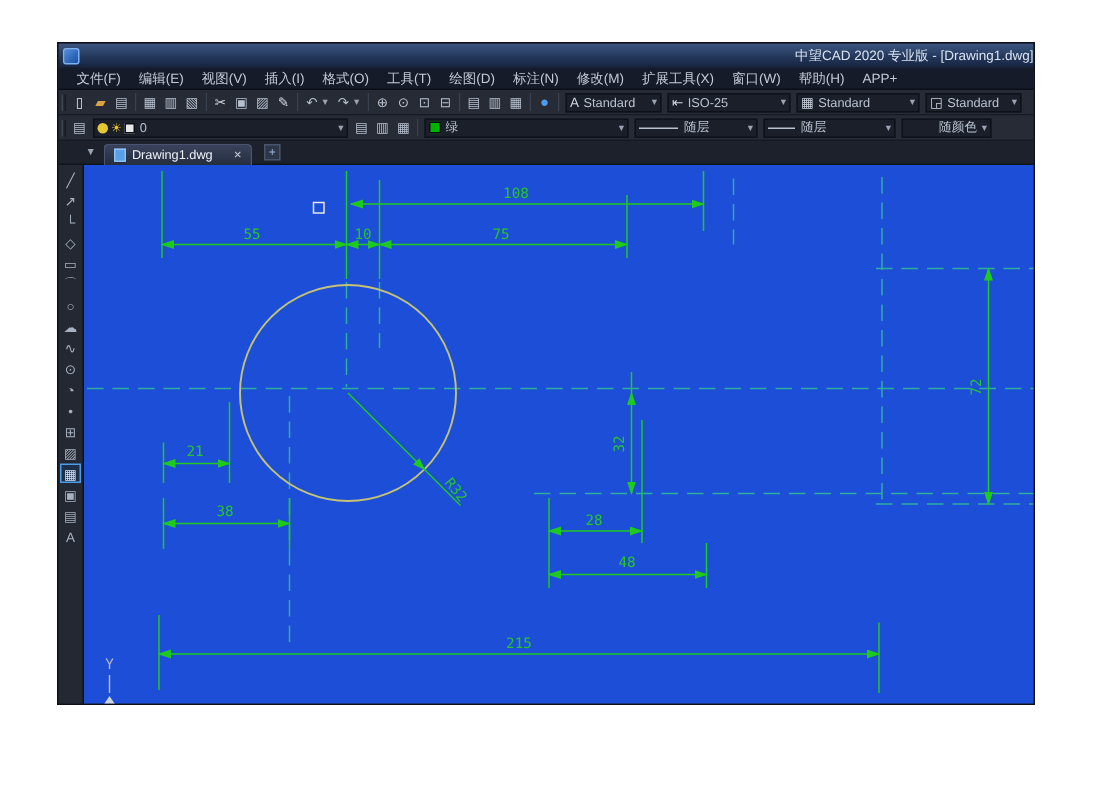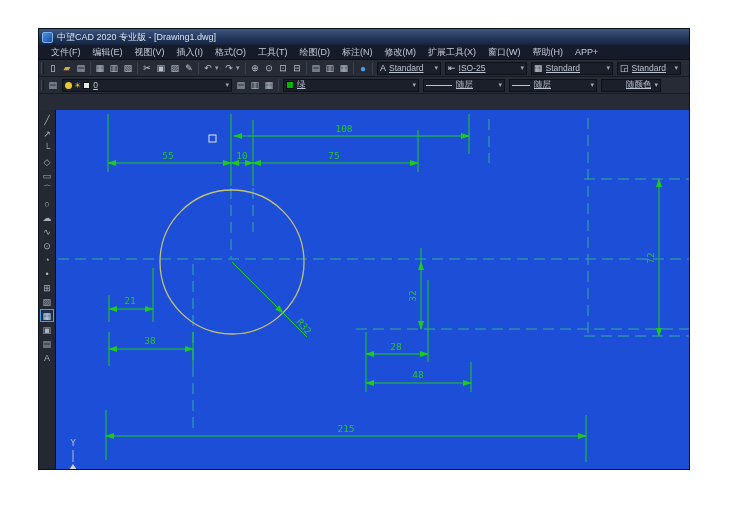--- a/index.html
+++ b/index.html
@@ -4,21 +4,21 @@
 <style>
   * { margin:0; padding:0; box-sizing:border-box; }
   html,body { width:732px; height:525px; background:#ffffff; overflow:hidden;
               font-family:"Liberation Sans", sans-serif; }
   .app { position:absolute; left:38px; top:28px; width:652px; height:442px;
          background:#262b36; border:1px solid #0d1017; overflow:hidden; }
 
   
   .titlebar { position:absolute; left:0; top:0; width:100%; height:16px;
     background:linear-gradient(180deg,#3d5680 0%, #24385c 55%, #16233f 100%);
-    display:flex; align-items:center; padding-left:3px; }
+    display:flex; align-items:center; padding-left:3px;justify-content:space-between; }
   .logo { width:11px; height:11px; border-radius:2px; margin-right:4px;
     background:linear-gradient(135deg,#4f8fe0,#1b4fa0); border:1px solid #7db2f0; }
   .title-text { font-size:9px; color:#d9e2f0; white-space:nowrap; }
 
   
   .menubar { position:absolute; left:0; top:16px; width:100%; height:15px;
     background:#151b28; display:flex; align-items:center; padding-left:6px;
     border-bottom:1px solid #0c0f16; }
   .menu-item { font-size:9px; color:#c3cad7; padding:0 6px; cursor:default; white-space:nowrap; }
 
@@ -32,21 +32,21 @@
     font-size:9px; color:#b7c0cf; border-radius:2px; }
   .sep { width:1px; height:12px; background:#10141b; border-right:1px solid #3a4150; margin:0 2px; }
   [data-name="open-folder-icon"]{ color:#d9a440; }
   [data-name="new-file-icon"]{ color:#e3e7ee; }
   [data-name="design-center-icon"]{ color:#4f9be8; font-size:10px; }
   [data-name="cut-icon"],[data-name="match-properties-icon"]{ color:#cfd6e2; }
   .dd { font-size:7px; color:#9aa4b4; width:7px; }
   .combo { height:13px; background:#1a1f2a; border:1px solid #0d1118; display:flex;
     align-items:center; padding:0 2px; margin:0 2px; color:#bac3d1; font-size:8.5px; }
   .combo .cicon { font-size:9px; margin-right:3px; color:#cdd4e0; }
-  .combo .val { flex:1; white-space:nowrap; overflow:hidden;text-decoration:underline; }
+  .combo .val { flex:1; white-space:nowrap; overflow:hidden; }
   .combo .arrow { font-size:7px; color:#9aa4b4; margin-left:3px; }
   .chip { width:8px; height:8px; border:1px solid #0a0d12; margin-right:3px; }
   .chip-green { background:#00b400; }
   .chip-white { background:#e8e8e8; width:7px; height:7px; }
   .bulb { width:7px; height:7px; border-radius:50%; background:#e8c830; margin-right:2px; }
   .sun { color:#e8c830; font-size:8px; margin-right:2px; }
   .ltline { width:26px; height:0; border-top:1px solid #bac3d1; margin-right:4px; }
 
   
   .tabbar { position:absolute; left:0; top:65px; width:100%; height:16px; background:#1c212b;
@@ -179,20 +179,29 @@
       <span class="ltline" style="width:18px;" data-name="lineweight-sample-icon"></span>
       <span class="val" data-name="lineweight-value">随层</span>
       <span class="arrow" data-name="chevron-down-icon">▾</span>
     </div>
     <div class="combo" style="width:60px;text-align:right;" data-name="plot-style-combo">
       <span class="val" data-name="plot-style-value">随颜色</span>
       <span class="arrow" data-name="chevron-down-icon">▾</span>
     </div>
   </div>
 
+  <div class="tabbar" data-name="drawing-tab-bar">
+    <span class="tab-dd" data-name="tab-list-dropdown-icon">▼</span>
+    <div class="tab" data-name="tab-drawing1">
+      <span class="doc" data-name="drawing-file-icon"></span>
+      <span class="label" data-name="tab-label">Drawing1.dwg</span>
+      <span class="close" data-name="tab-close-icon">×</span>
+    </div>
+    <div class="newdoc" data-name="new-drawing-icon">+</div>
+  </div>
 
   <div class="body" data-name="main-area">
     <div class="palette" data-name="draw-tool-palette">
       <span class="pal-i" data-name="line-icon">╱</span>
       <span class="pal-i" data-name="ray-icon">↗</span>
       <span class="pal-i" data-name="polyline-icon">└</span>
       <span class="pal-i" data-name="polygon-icon">◇</span>
       <span class="pal-i" data-name="rectangle-icon">▭</span>
       <span class="pal-i" data-name="arc-icon">⌒</span>
       <span class="pal-i" data-name="circle-icon">○</span>

